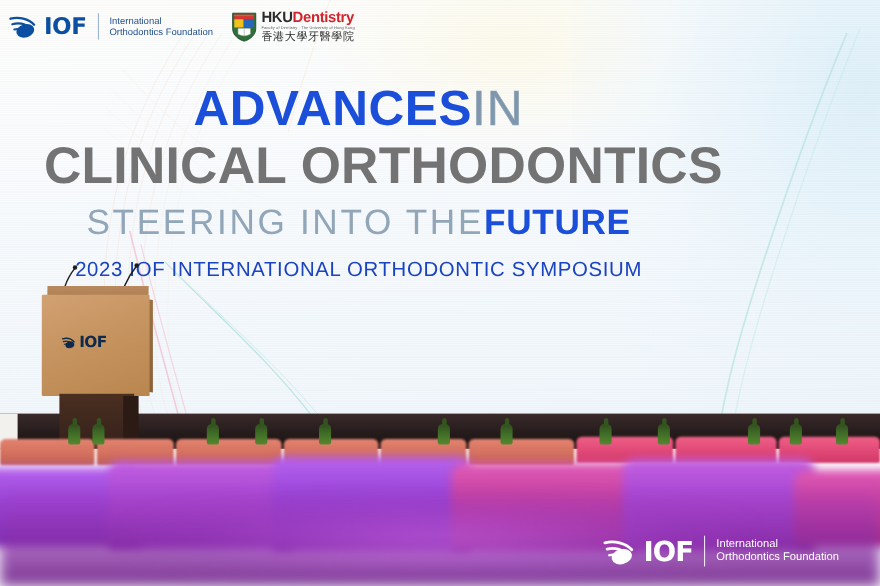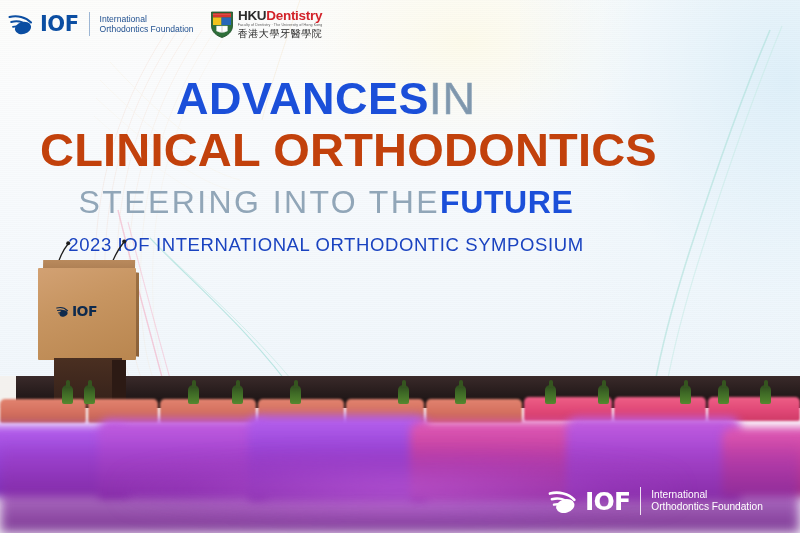--- a/index.html
+++ b/index.html
@@ -57,21 +57,21 @@
   }
   .iof-div { width:1px; height:24px; background:#9db6d4; margin:0 4px; }
   .iof-sub {
     font-family:"Liberation Sans", sans-serif;
     font-size:8.6px; line-height:10.4px; color:#1f4f8f; font-weight:normal;
     white-space:nowrap;
   }
 
   .hku-lock { display:flex; align-items:center; gap:4px; }
   .hku-shield { width:24px; height:28px; flex:0 0 auto; }
-  .hku-text { display:flex; flex-direction:column; line-height:1;text-align:center; }
+  .hku-text { display:flex; flex-direction:column; line-height:1; }
   .hku-title { font-size:13.5px; font-weight:bold; letter-spacing:-0.3px; white-space:nowrap; }
   .hku-title .k1 { color:#2b2b2b; }
   .hku-title .k2 { color:#d2232a; }
   .hku-fac { font-size:3.6px; color:#5a5a5a; letter-spacing:0.1px; white-space:nowrap; margin-top:1.5px; }
   .hku-cn { font-size:10px; color:#2b2b2b; letter-spacing:0.6px; margin-top:2px; white-space:nowrap;
             font-family:"DejaVu Sans", sans-serif; }
 
   
   .headline { position:absolute; left:0; top:74px; width:652px; text-align:center; }
 
@@ -81,21 +81,21 @@
     white-space:nowrap;
   }
   .line1 .bold { font-weight:bold; color:#1b4fd9; }
   .line1 .thin {
     font-weight:normal; color:#7f97ad;
     -webkit-text-stroke:0.6px #8ea4b8; letter-spacing:1px;
   }
   .line2 {
     font-family:"Liberation Sans", sans-serif;
     font-weight:bold; font-size:47px; line-height:52px;
-    letter-spacing:0.2px; color:#c2410c; white-space:nowrap;padding-left:40px;
+    letter-spacing:0.2px; color:#737373; white-space:nowrap;padding-left:40px;
   }
   .line3 {
     margin-top:8px;
     font-family:"Liberation Sans", sans-serif;
     font-size:32px; line-height:36px; letter-spacing:2.4px;
     white-space:nowrap;
   }
   .line3 .thin { font-weight:normal; color:#91a6b8; }
   .line3 .bold { font-weight:bold; color:#1b4fd9; letter-spacing:0.6px; }
   .line4 {

